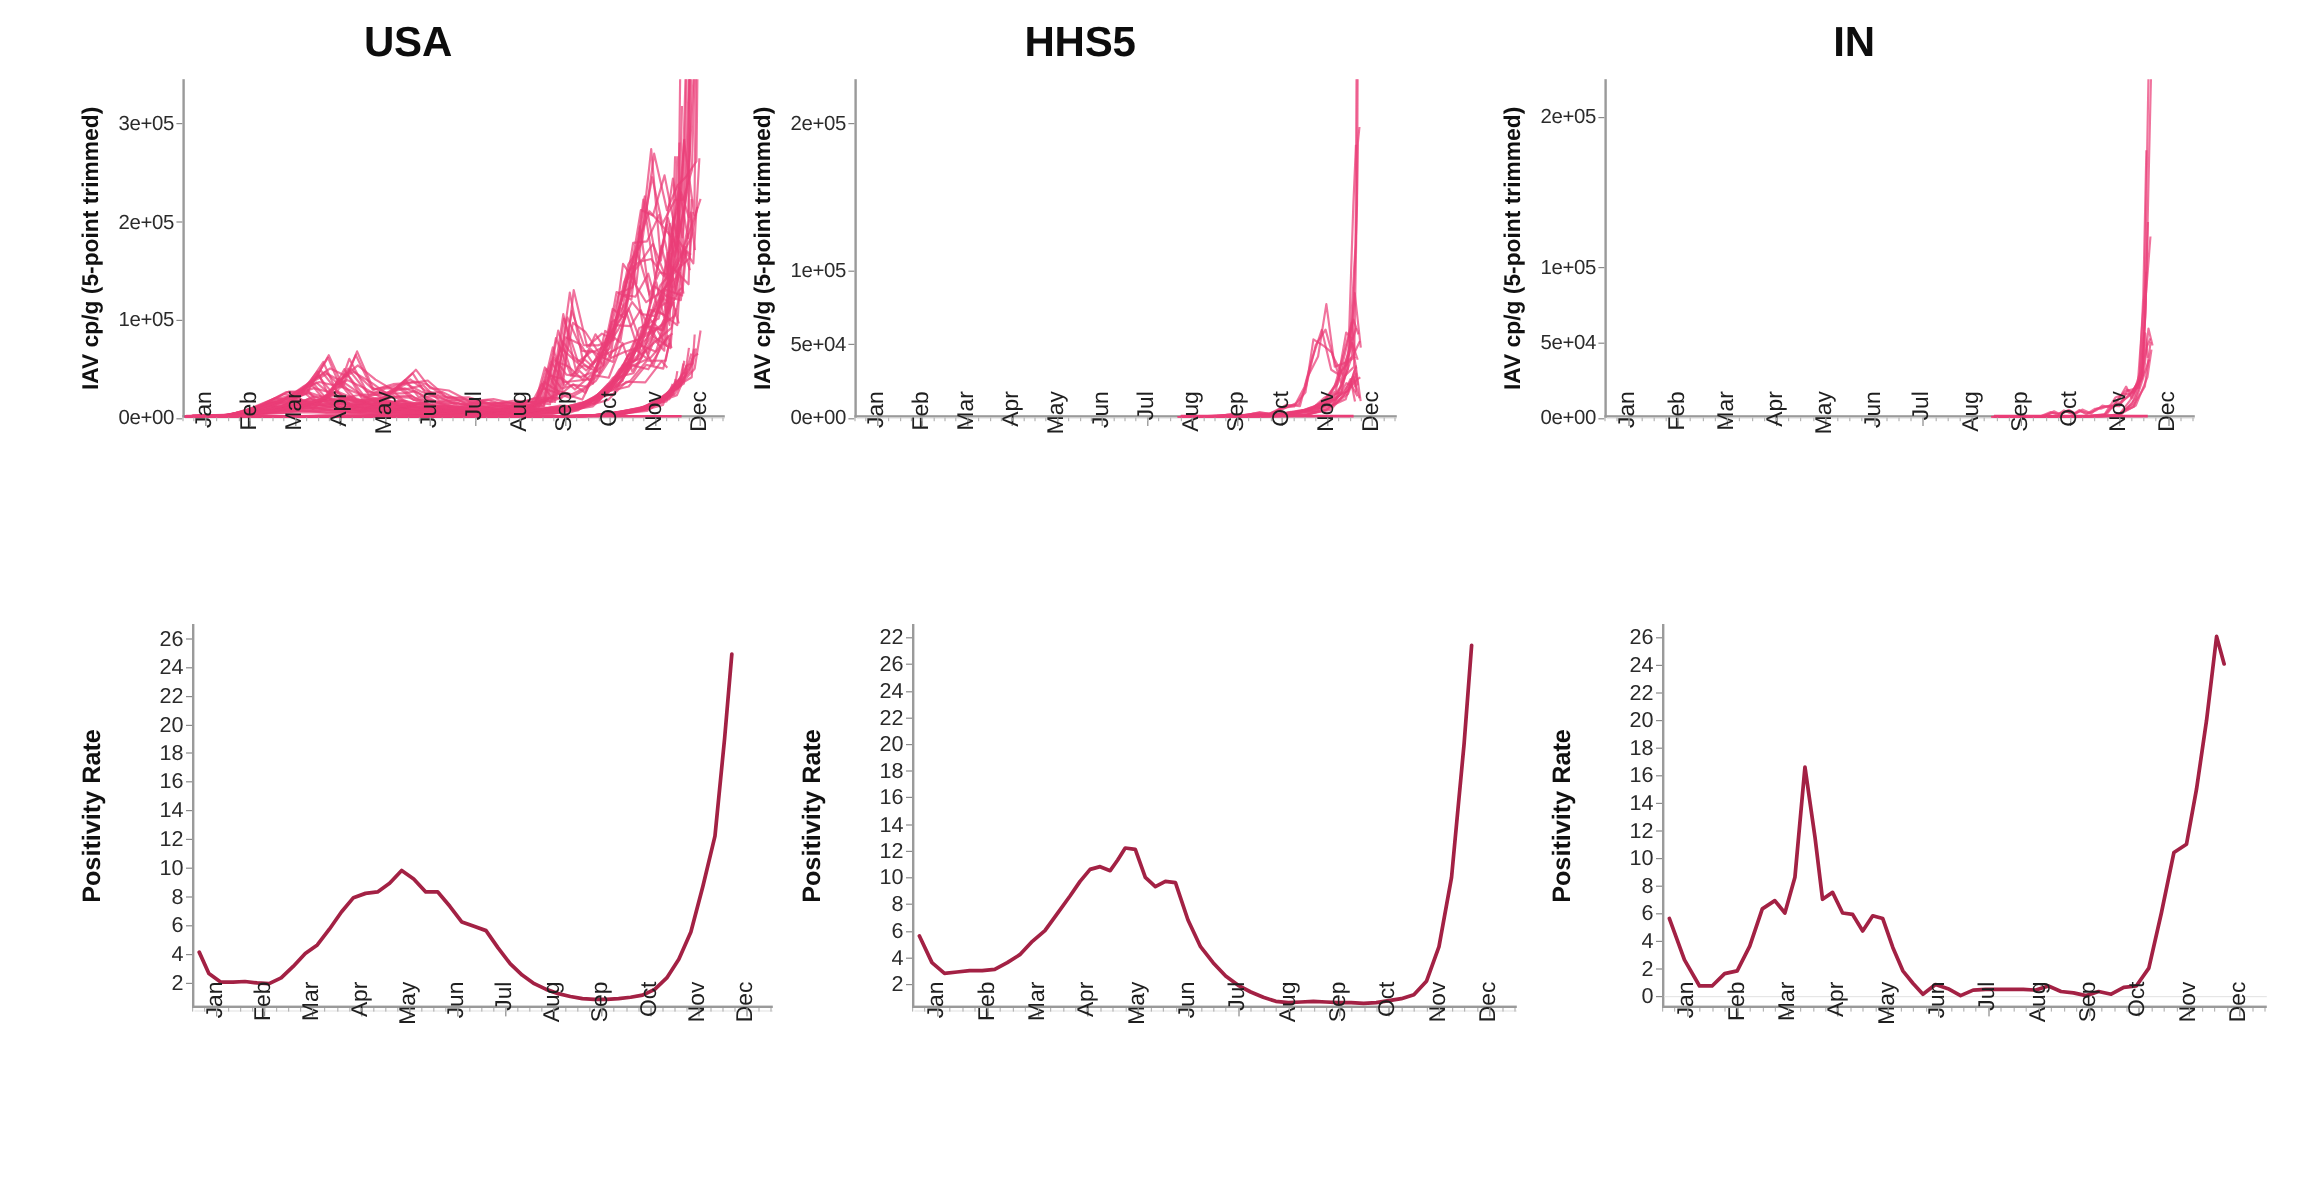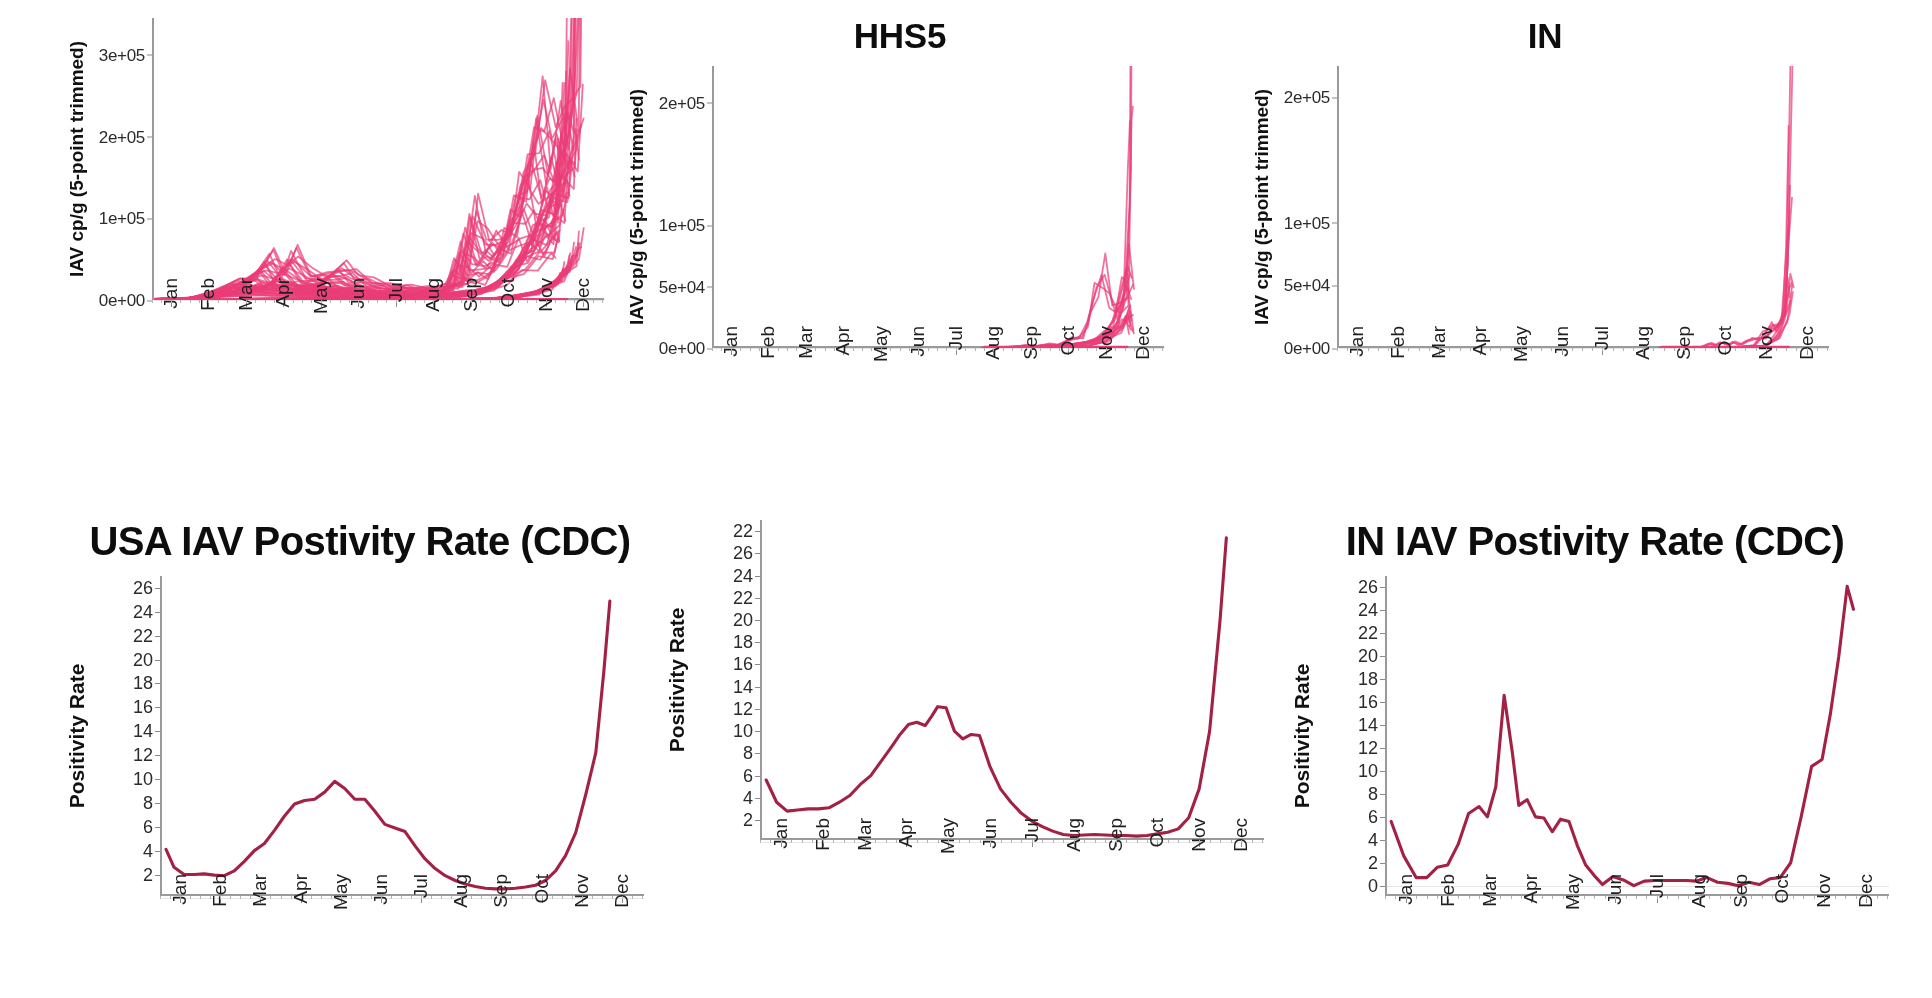--- a/index.html
+++ b/index.html
@@ -145,20 +145,21 @@
     width: 100%;
     height: 1px;
     background: #e6e6e6;
   }
 </style>
 </head>
 <body>
 
 <div id="figure">
     <div class="panel" style="left: 60px; top: 18px; width: 560px; height: 470px;">
+      <div class="panel-title title-top" style="height: 48px;">USA</div>
       <div class="plot-wrap" style="height: 382px;">
         <div class="ylabel small" style="height: 282px;">
           <span>IAV cp/g (5-point trimmed)</span>
         </div>
         <div class="yticks" style="left: 0px; width: 92px; height: 282px;">
           <div class="ytick mono" style="top: 282px;">0e+00</div>
           <div class="ytick mono" style="top: 200.261px;">1e+05</div>
           <div class="ytick mono" style="top: 118.522px;">2e+05</div>
           <div class="ytick mono" style="top: 36.7826px;">3e+05</div>
         </div>
@@ -602,21 +603,20 @@
           <div class="minor-dot" style="left: 438.958px; bottom: auto; top: 0px;"></div>
           <div class="minor-dot" style="left: 449.167px; bottom: auto; top: 0px;"></div>
           <div class="minor-dot" style="left: 459.375px; bottom: auto; top: 0px;"></div>
           <div class="minor-dot" style="left: 469.583px; bottom: auto; top: 0px;"></div>
           <div class="minor-dot" style="left: 479.792px; bottom: auto; top: 0px;"></div>
           <div class="minor-dot" style="left: 490px; bottom: auto; top: 0px;"></div>
         </div>
       </div>
     </div>
     <div class="panel" style="left: 60px; top: 520px; width: 600px; height: 470px;">
-      <div class="panel-title title-bottom" style="height: 56px;">USA IAV Postivity Rate (CDC)</div>
       <div class="plot-wrap" style="height: 415px;">
         <div class="ylabel" style="height: 320px;">
           <span>Positivity Rate</span>
         </div>
         <div class="yticks" style="left: 0px; width: 100px; height: 320px;">
           <div class="ytick" style="top: 298.507px;">2</div>
           <div class="ytick" style="top: 274.627px;">4</div>
           <div class="ytick" style="top: 250.746px;">6</div>
           <div class="ytick" style="top: 226.866px;">8</div>
           <div class="ytick" style="top: 202.985px;">10</div>
@@ -860,21 +860,20 @@
           <div class="minor-dot" style="left: 449.708px; bottom: auto; top: 0px;"></div>
           <div class="minor-dot" style="left: 460.167px; bottom: auto; top: 0px;"></div>
           <div class="minor-dot" style="left: 470.625px; bottom: auto; top: 0px;"></div>
           <div class="minor-dot" style="left: 481.083px; bottom: auto; top: 0px;"></div>
           <div class="minor-dot" style="left: 491.542px; bottom: auto; top: 0px;"></div>
           <div class="minor-dot" style="left: 502px; bottom: auto; top: 0px;"></div>
         </div>
       </div>
     </div>
     <div class="panel" style="left: 1285px; top: 520px; width: 620px; height: 470px;">
-      <div class="panel-title title-bottom" style="height: 56px;">IN IAV Postivity Rate (CDC)</div>
       <div class="plot-wrap" style="height: 415px;">
         <div class="ylabel" style="height: 320px;">
           <span>Positivity Rate</span>
         </div>
         <div class="yticks" style="left: 0px; width: 100px; height: 320px;">
           <div class="ytick" style="top: 309.677px;">0</div>
           <div class="ytick" style="top: 286.738px;">2</div>
           <div class="ytick" style="top: 263.799px;">4</div>
           <div class="ytick" style="top: 240.86px;">6</div>
           <div class="ytick" style="top: 217.921px;">8</div>

